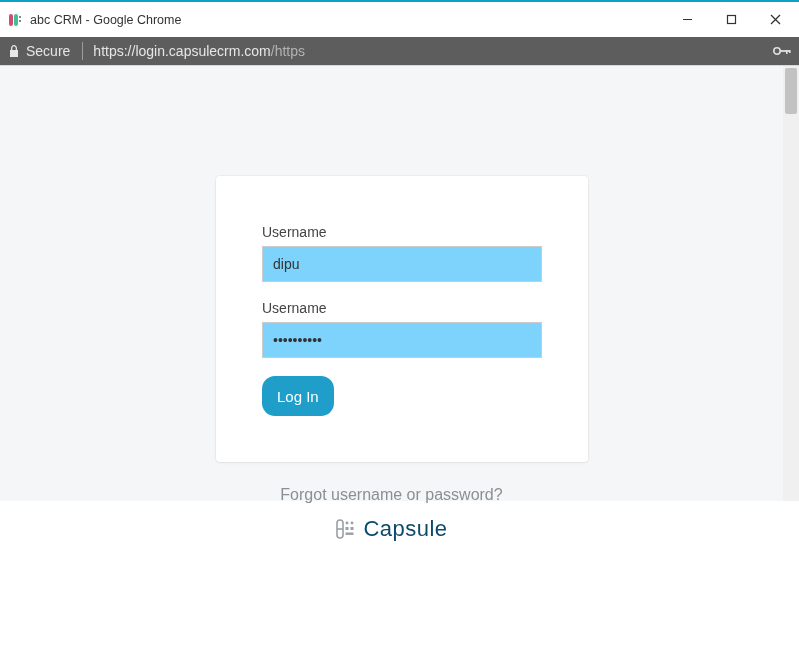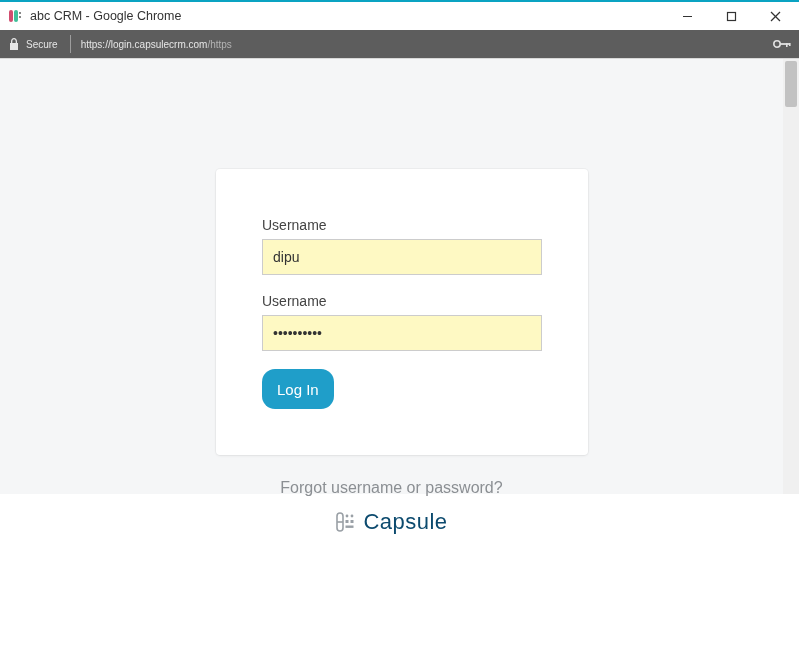--- a/index.html
+++ b/index.html
@@ -6,21 +6,21 @@
     body {
       font-family: Arial, Helvetica, sans-serif;
       width: 799px;
       height: 658px;
       overflow: hidden;
       background: #fff;
       border-top: 2px solid #0aa3c2;
     }
     
     .titlebar {
-      height: 28px;
+      height: 35px;
       display: flex;
       align-items: center;
       padding: 0 2px 0 8px;
       background: #fff;
       font-size: 12.5px;
       color: #333;
     }
     .titlebar .app-icon {
       width: 16px; height: 16px;
       margin-right: 6px;
@@ -34,21 +34,21 @@
       color:#333;
     }
     .win-btn svg { width: 11px; height: 11px; }
 
     
     .addressbar {
       height: 28px;
       background: #5d5d5d;
       display:flex; align-items:center;
       color:#e6e6e6;
-      font-size: 10px;
+      font-size: 14px;
       padding: 0 8px;
     }
     .addressbar .lock-icon { margin-right: 6px; display:flex; }
     .addressbar .secure { margin-right: 10px; }
     .addressbar .divider { width:1px; height:18px; background: rgba(255,255,255,0.4); margin: 0 10px 0 2px; }
     .addressbar .url { color: #e6e6e6; }
     .addressbar .url .dim { color: #b3b3b3; }
     .addressbar .spacer { flex:1 1 auto; }
     .addressbar .key-icon { color:#e0e0e0; display:flex; }
 
@@ -79,21 +79,21 @@
     }
     .field-label {
       font-size: 14px; color: #444; margin-bottom: 6px;
     }
     .text-input {
       width: 100%; height: 36px;
       border: 1px solid #ccc;
       padding: 0 10px;
       font-size: 14px; color:#333;
       outline: none;
-      background:#fef9c3;
+      background:#7dd3fc;
     }
     .field-group { margin-bottom: 18px; }
     .actions-row {
       display:flex; align-items:center; justify-content:space-between;
       margin-top: 10px;
     }
     .login-btn {
       background: #1f9ec9;
       color:#fff;
       border:none; border-radius:13px;

